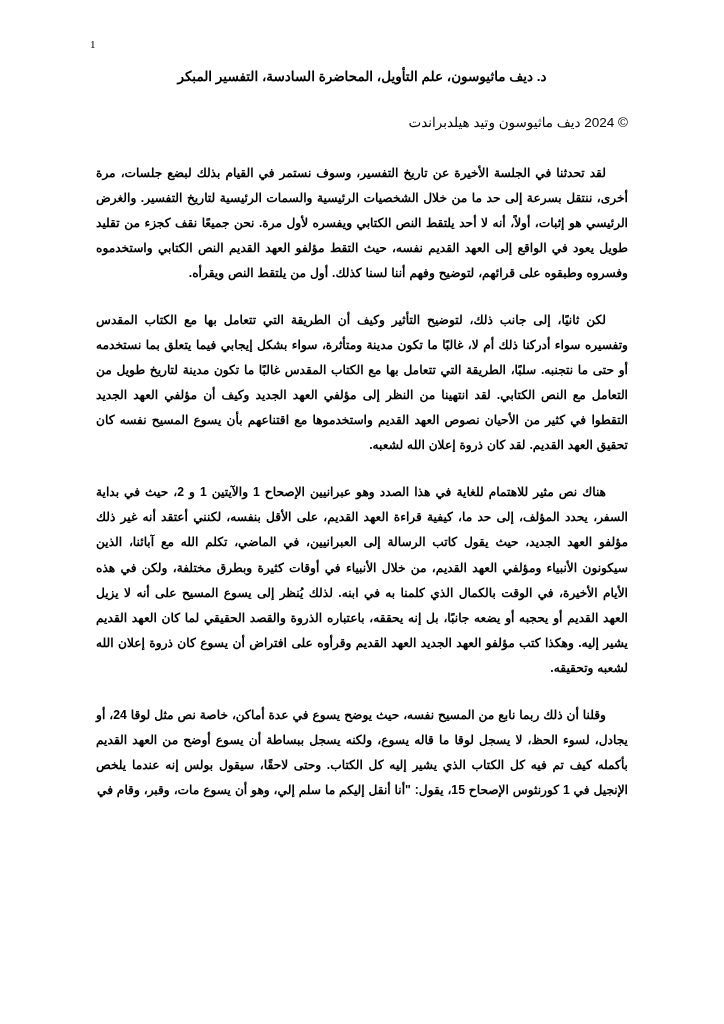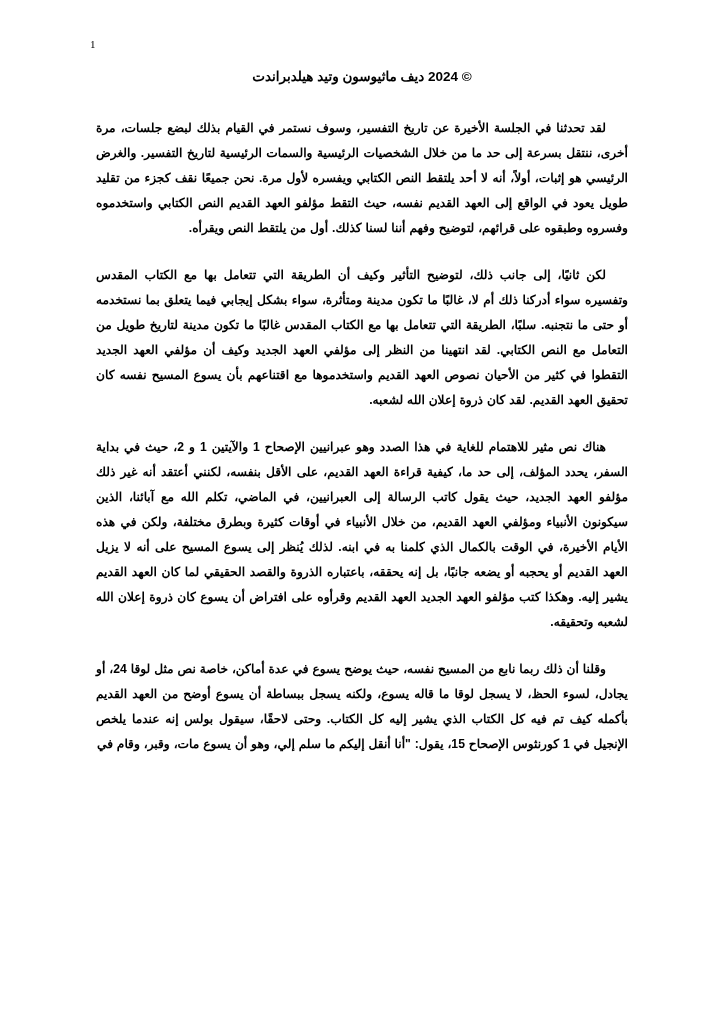--- a/index.html
+++ b/index.html
@@ -39,25 +39,25 @@
   }
   .doc-title {
     font-size: 13.5px;
     font-weight: bold;
     line-height: 1.9;
     direction: rtl;
     text-align: center;
   }
   .doc-subtitle {
     font-size: 13.5px;
-    font-weight: bold;
+    font-weight: normal;
     line-height: 1.9;
     direction: rtl;
-    text-align: center;
-    margin-top: 8px;
+    text-align: right;
+    margin-top: 20px;
   }
   .body-block {
     margin-top: 26px;
   }
   p.para {
     font-size: 12.2px;
     line-height: 2.05;
     text-align: justify;
     text-align-last: right;
     direction: rtl;
@@ -71,20 +71,21 @@
   }
 </style>
 </head>
 <body>
 
 <div class="page">
 
   <div class="page-number">1</div>
 
   <div class="title-block">
+    <div class="doc-title">د. ديف ماثيوسون، علم التأويل، المحاضرة السادسة، التفسير المبكر</div>
     <div class="doc-subtitle">© 2024 ديف ماثيوسون وتيد هيلدبراندت</div>
   </div>
 
   <div class="body-block">
     <p class="para">لقد تحدثنا في الجلسة الأخيرة عن تاريخ التفسير، وسوف نستمر في القيام بذلك لبضع جلسات، مرة أخرى، ننتقل بسرعة إلى حد ما من خلال الشخصيات الرئيسية والسمات الرئيسية لتاريخ التفسير. والغرض الرئيسي هو إثبات، أولاً، أنه لا أحد يلتقط النص الكتابي ويفسره لأول مرة. نحن جميعًا نقف كجزء من تقليد طويل يعود في الواقع إلى العهد القديم نفسه، حيث التقط مؤلفو العهد القديم النص الكتابي واستخدموه وفسروه وطبقوه على قرائهم، لتوضيح وفهم أننا لسنا كذلك. أول من يلتقط النص ويقرأه.</p>
     <p class="para">لكن ثانيًا، إلى جانب ذلك، لتوضيح التأثير وكيف أن الطريقة التي تتعامل بها مع الكتاب المقدس وتفسيره سواء أدركنا ذلك أم لا، غالبًا ما تكون مدينة ومتأثرة، سواء بشكل إيجابي فيما يتعلق بما نستخدمه أو حتى ما نتجنبه. سلبًا، الطريقة التي تتعامل بها مع الكتاب المقدس غالبًا ما تكون مدينة لتاريخ طويل من التعامل مع النص الكتابي. لقد انتهينا من النظر إلى مؤلفي العهد الجديد وكيف أن مؤلفي العهد الجديد التقطوا في كثير من الأحيان نصوص العهد القديم واستخدموها مع اقتناعهم بأن يسوع المسيح نفسه كان تحقيق العهد القديم. لقد كان ذروة إعلان الله لشعبه.</p>
     <p class="para">هناك نص مثير للاهتمام للغاية في هذا الصدد وهو عبرانيين الإصحاح 1 والآيتين 1 و 2، حيث في بداية السفر، يحدد المؤلف، إلى حد ما، كيفية قراءة العهد القديم، على الأقل بنفسه، لكنني أعتقد أنه غير ذلك مؤلفو العهد الجديد، حيث يقول كاتب الرسالة إلى العبرانيين، في الماضي، تكلم الله مع آبائنا، الذين سيكونون الأنبياء ومؤلفي العهد القديم، من خلال الأنبياء في أوقات كثيرة وبطرق مختلفة، ولكن في هذه الأيام الأخيرة، في الوقت بالكمال الذي كلمنا به في ابنه. لذلك يُنظر إلى يسوع المسيح على أنه لا يزيل العهد القديم أو يحجبه أو يضعه جانبًا، بل إنه يحققه، باعتباره الذروة والقصد الحقيقي لما كان العهد القديم يشير إليه. وهكذا كتب مؤلفو العهد الجديد العهد القديم وقرأوه على افتراض أن يسوع كان ذروة إعلان الله لشعبه وتحقيقه.</p>
     <p class="para">وقلنا أن ذلك ربما نابع من المسيح نفسه، حيث يوضح يسوع في عدة أماكن، خاصة نص مثل لوقا 24، أو يجادل، لسوء الحظ، لا يسجل لوقا ما قاله يسوع، ولكنه يسجل ببساطة أن يسوع أوضح من العهد القديم بأكمله كيف تم فيه كل الكتاب الذي يشير إليه كل الكتاب. وحتى لاحقًا، سيقول بولس إنه عندما يلخص الإنجيل في 1 كورنثوس الإصحاح 15، يقول: "أنا أنقل إليكم ما سلم إلي، وهو أن يسوع مات، وقبر، وقام في</p>
   </div>
 

